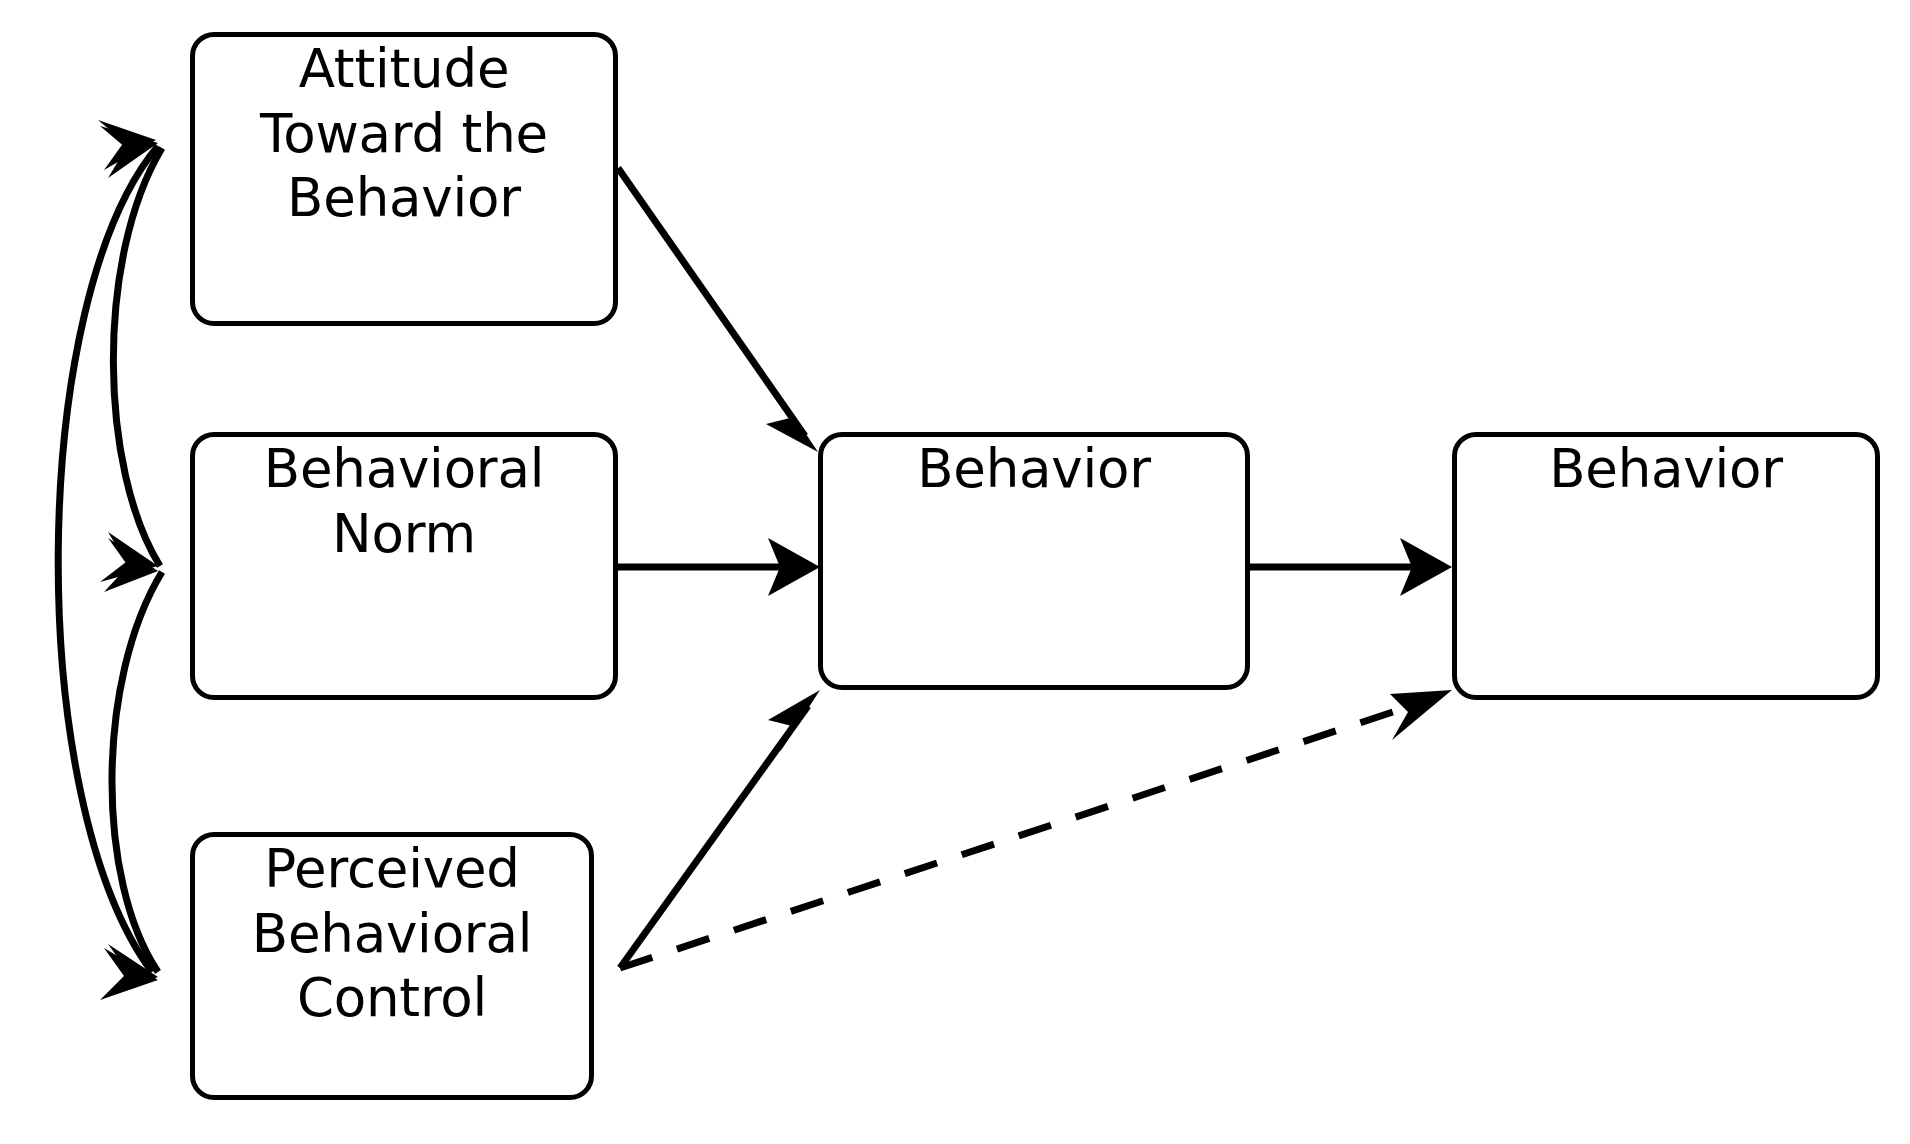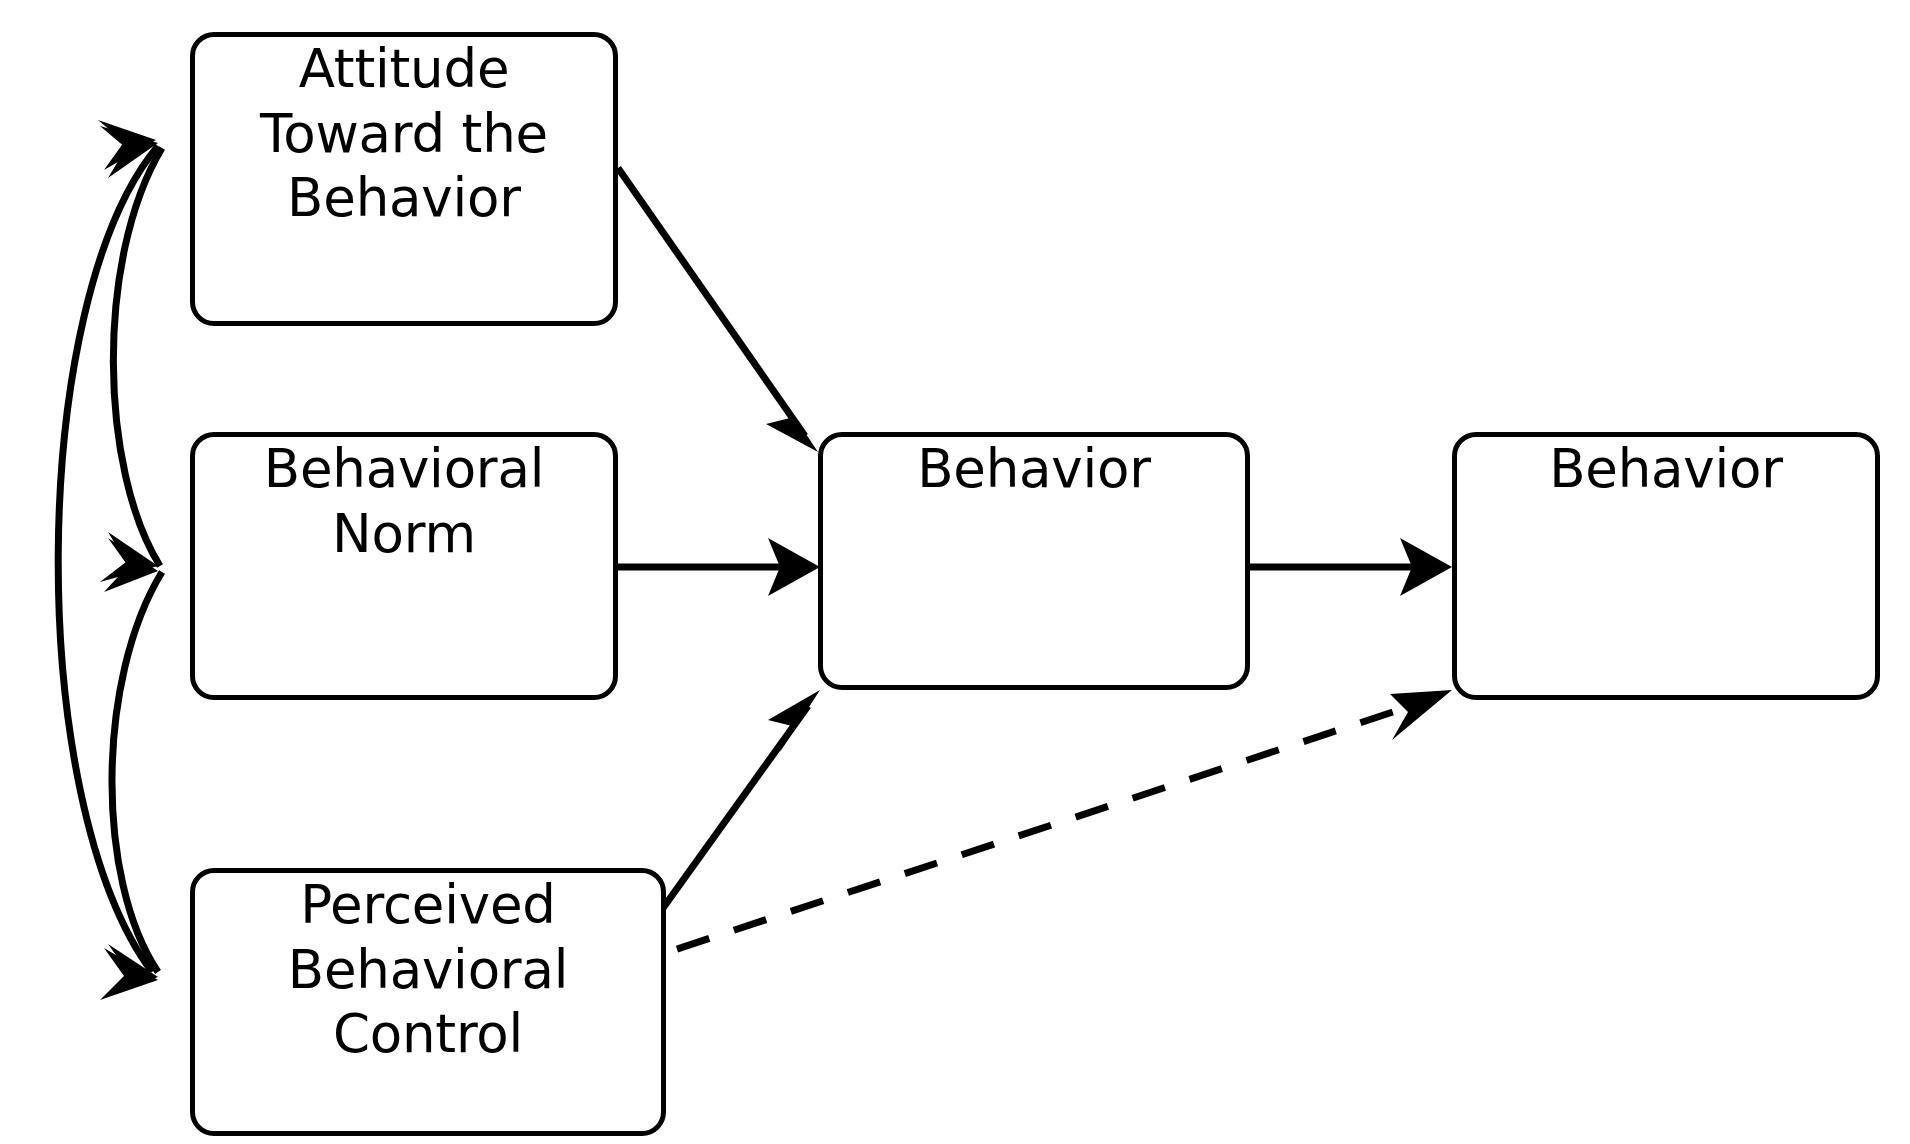--- a/index.html
+++ b/index.html
@@ -41,21 +41,21 @@
     line-height: 1.22;
     color: #000000;
     text-align: center;
     white-space: pre-line;
     letter-spacing: -0.2px;
     font-weight: 400;
   }
   
   #node-attitude   { left: 190px; top: 32px;  width: 428px; height: 294px; }
   #node-subjective { left: 190px; top: 432px; width: 428px; height: 268px; }
-  #node-pbc        { left: 190px; top: 868px; width: 476px; height: 268px; }
+  #node-pbc        { left: 190px; top: 832px; width: 404px; height: 268px; }
   #node-intention  { left: 818px; top: 432px; width: 432px; height: 258px; }
   #node-behavior   { left: 1452px; top: 432px; width: 428px; height: 268px; }
 </style>
 </head>
 <body>
 
 <div id="diagram-root">
 
   <svg id="diagram-svg" viewBox="0 0 1910 1144" xmlns="http://www.w3.org/2000/svg">
 

